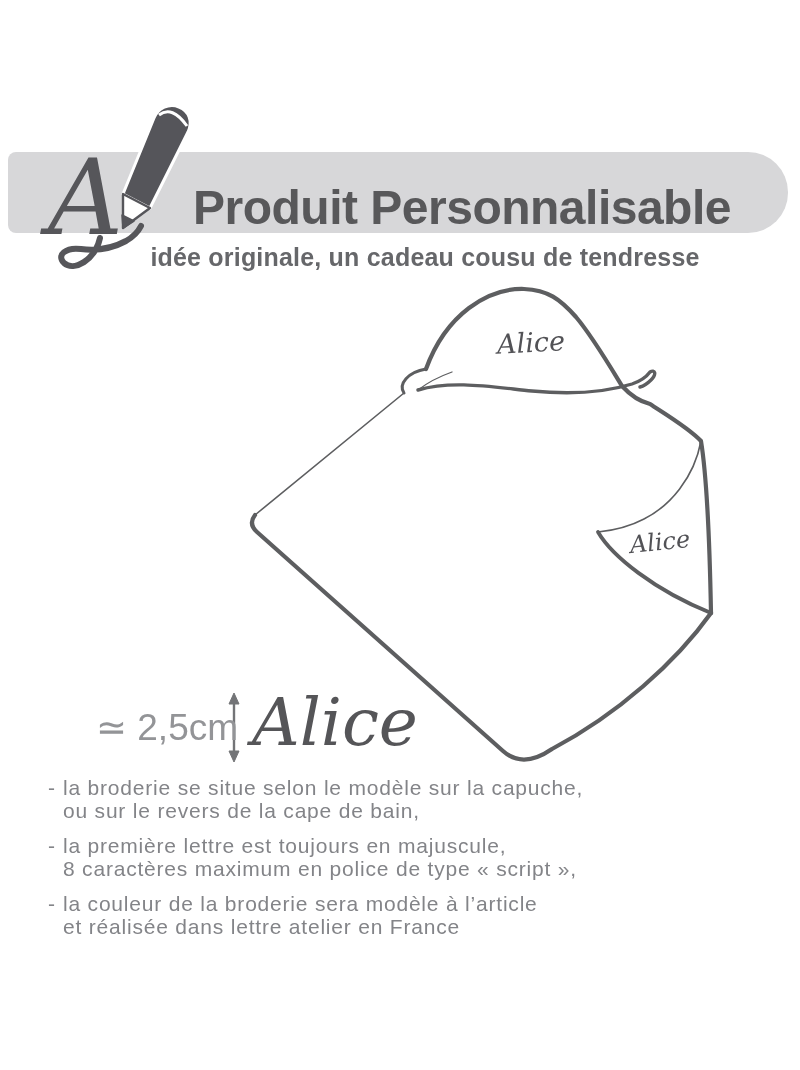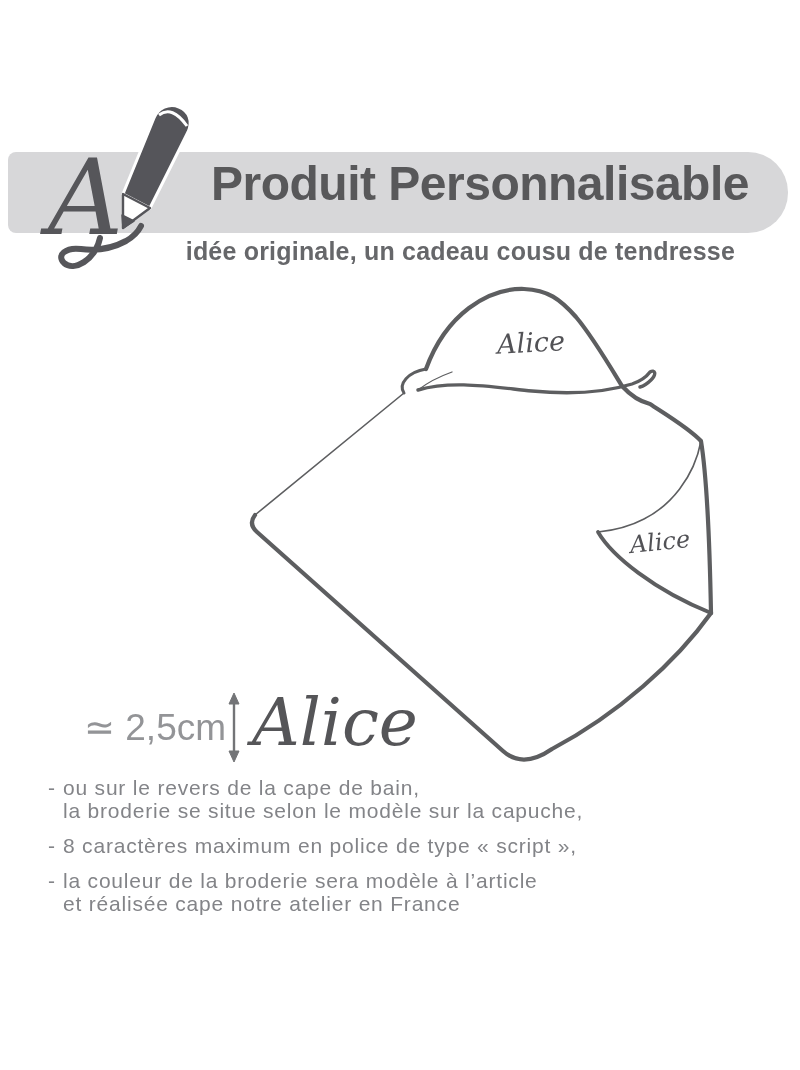--- a/index.html
+++ b/index.html
@@ -1,34 +1,34 @@
 <!DOCTYPE html>
 <html><head>
 <meta charset="utf-8">
 <style>
   html,body{margin:0;padding:0;background:#ffffff;}
   #page{position:relative;width:800px;height:1070px;background:#ffffff;overflow:hidden;
         font-family:"Liberation Sans",sans-serif;}
   .banner{position:absolute;left:8px;top:152px;width:780px;height:81px;
           background:#d7d7d9;border-radius:8px 40px 40px 8px;}
-  .title{position:absolute;left:193px;top:156px;width:590px;
+  .title{position:absolute;left:193px;top:180px;width:590px;
          font-size:48px;font-weight:bold;letter-spacing:-0.5px;color:#58585a;
-         white-space:nowrap;margin-left:18px;}
-  .subtitle{position:absolute;left:115px;top:237px;width:620px;text-align:right;
+         white-space:nowrap;}
+  .subtitle{position:absolute;left:115px;top:243px;width:620px;text-align:center;
             font-size:25px;font-weight:bold;letter-spacing:0.2px;color:#66676a;
             white-space:nowrap;}
   .icon-a{position:absolute;left:48px;top:146px;font-family:"DejaVu Serif",serif;
           font-style:italic;font-size:104px;line-height:1;color:#56565a;}
   #art{position:absolute;left:0;top:0;width:800px;height:1070px;}
   .script{font-family:"DejaVu Serif",serif;font-style:italic;color:#525256;}
   .hood-name{position:absolute;left:461px;top:327px;width:140px;text-align:center;
              font-size:27px;transform:rotate(-3deg);}
   .flap-name{position:absolute;left:600px;top:528px;width:120px;text-align:center;
              font-size:24px;transform:rotate(-6deg);}
-  .measure{position:absolute;left:84px;top:706px;font-size:37px;color:#939497;
+  .measure{position:absolute;left:96px;top:706px;font-size:37px;color:#939497;
            white-space:nowrap;}
   .big-name{position:absolute;left:252px;top:684px;font-size:66px;color:#555558;
             white-space:nowrap;}
   .bullets{position:absolute;left:48px;top:776px;width:710px;
            font-size:21px;line-height:23px;letter-spacing:0.8px;color:#838488;}
   .bullet{position:relative;padding-left:15px;margin-bottom:12px;}
   .bullet .dash{position:absolute;left:0;top:0;}
 </style>
 </head>
 <body>
@@ -85,27 +85,28 @@
 
   <div class="measure">
     <span>≃</span>
     <span>2,5cm</span>
   </div>
   <div class="big-name script">Alice</div>
 
   <div class="bullets">
     <div class="bullet">
       <span class="dash">-</span>
+      <div>la broderie se situe selon le modèle sur la capuche,</div>
       <div>ou sur le revers de la cape de bain,</div>
-      <div>la broderie se situe selon le modèle sur la capuche,</div>
     </div>
     <div class="bullet">
       <span class="dash">-</span>
+      <div>la première lettre est toujours en majuscule,</div>
       <div>8 caractères maximum en police de type « script »,</div>
     </div>
     <div class="bullet">
       <span class="dash">-</span>
       <div>la couleur de la broderie sera modèle à l’article</div>
-      <div>et réalisée cape notre atelier en France</div>
+      <div>et réalisée dans lettre atelier en France</div>
     </div>
   </div>
 
 </div>
 
 </body></html>

